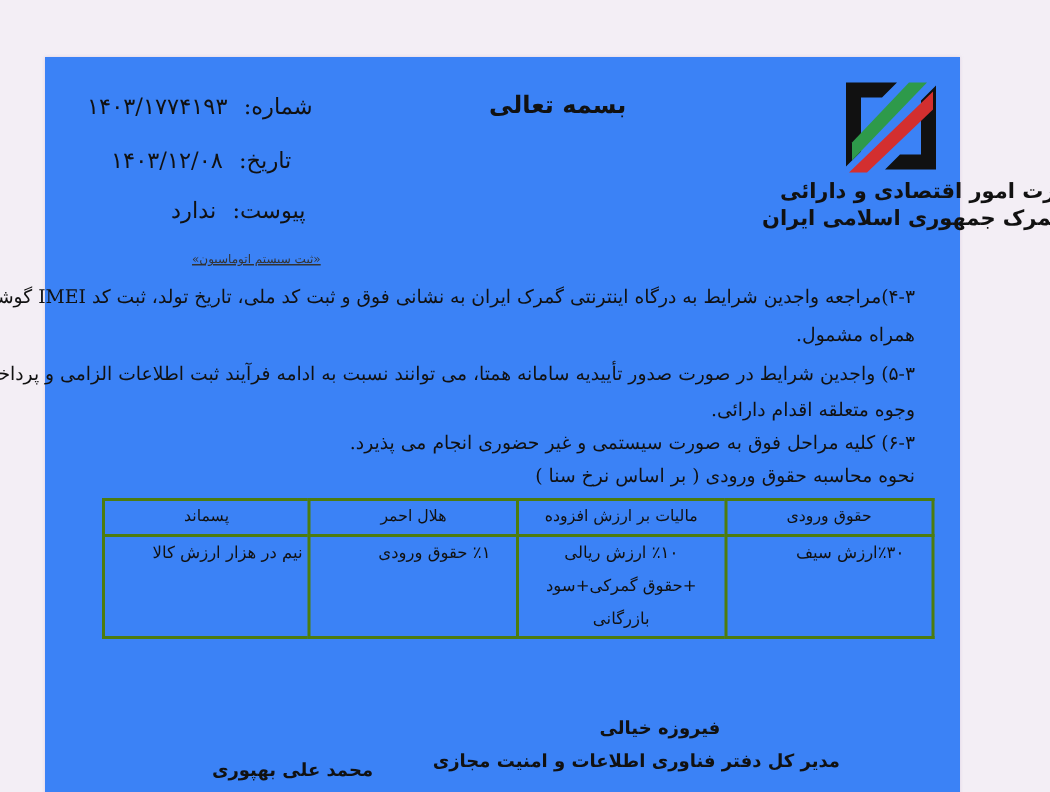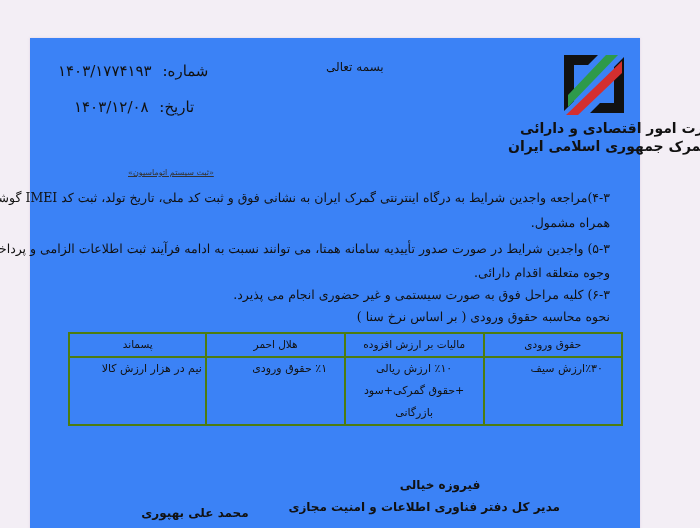--- a/index.html
+++ b/index.html
@@ -27,22 +27,22 @@
     white-space: nowrap;
     right: 460px; 
   }
   .meta-row .lbl { margin-left: 6px; }
   .meta-row .val { font-size: 15px; }
 
   .basmala {
     position: absolute;
     top: 22px; left: 296px;
     font-family: "DejaVu Sans", sans-serif;
-    font-weight: normal;
-    font-size: 12px;
+    font-weight: bold;
+    font-size: 16px;
     direction: rtl;
   }
   .small-note {
     position: absolute;
     top: 130px; left: 98px;
     font-size: 8px;
     color: #333;
     direction: rtl;
     text-decoration: underline;
   }
@@ -100,20 +100,24 @@
 <div class="page">
 
   <div class="meta-row" style="top:24px; left:28px; right:auto;">
     <span class="lbl">شماره:</span>
     <span class="val">۱۴۰۳/۱۷۷۴۱۹۳</span>
   </div>
   <div class="meta-row" style="top:60px; left:44px; right:auto;">
     <span class="lbl">تاریخ:</span>
     <span class="val">۱۴۰۳/۱۲/۰۸</span>
   </div>
+  <div class="meta-row" style="top:93px; left:84px; right:auto;">
+    <span class="lbl">پیوست:</span>
+    <span class="val">ندارد</span>
+  </div>
   <div class="small-note">«ثبت سیستم اتوماسیون»</div>
 
   <div class="basmala">بسمه تعالی</div>
 
   <svg class="logo" viewBox="0 0 72 66">
 
     <path d="M6 4 H40 L30 14 H16 V50 L6 60 Z" fill="#111"></path>
     <path d="M66 62 H32 L42 52 H56 V16 L66 6 Z" fill="#111"></path>
 
     <path d="M48 4 H60 L10 56 V44 Z" fill="#2e9a4a"></path>

